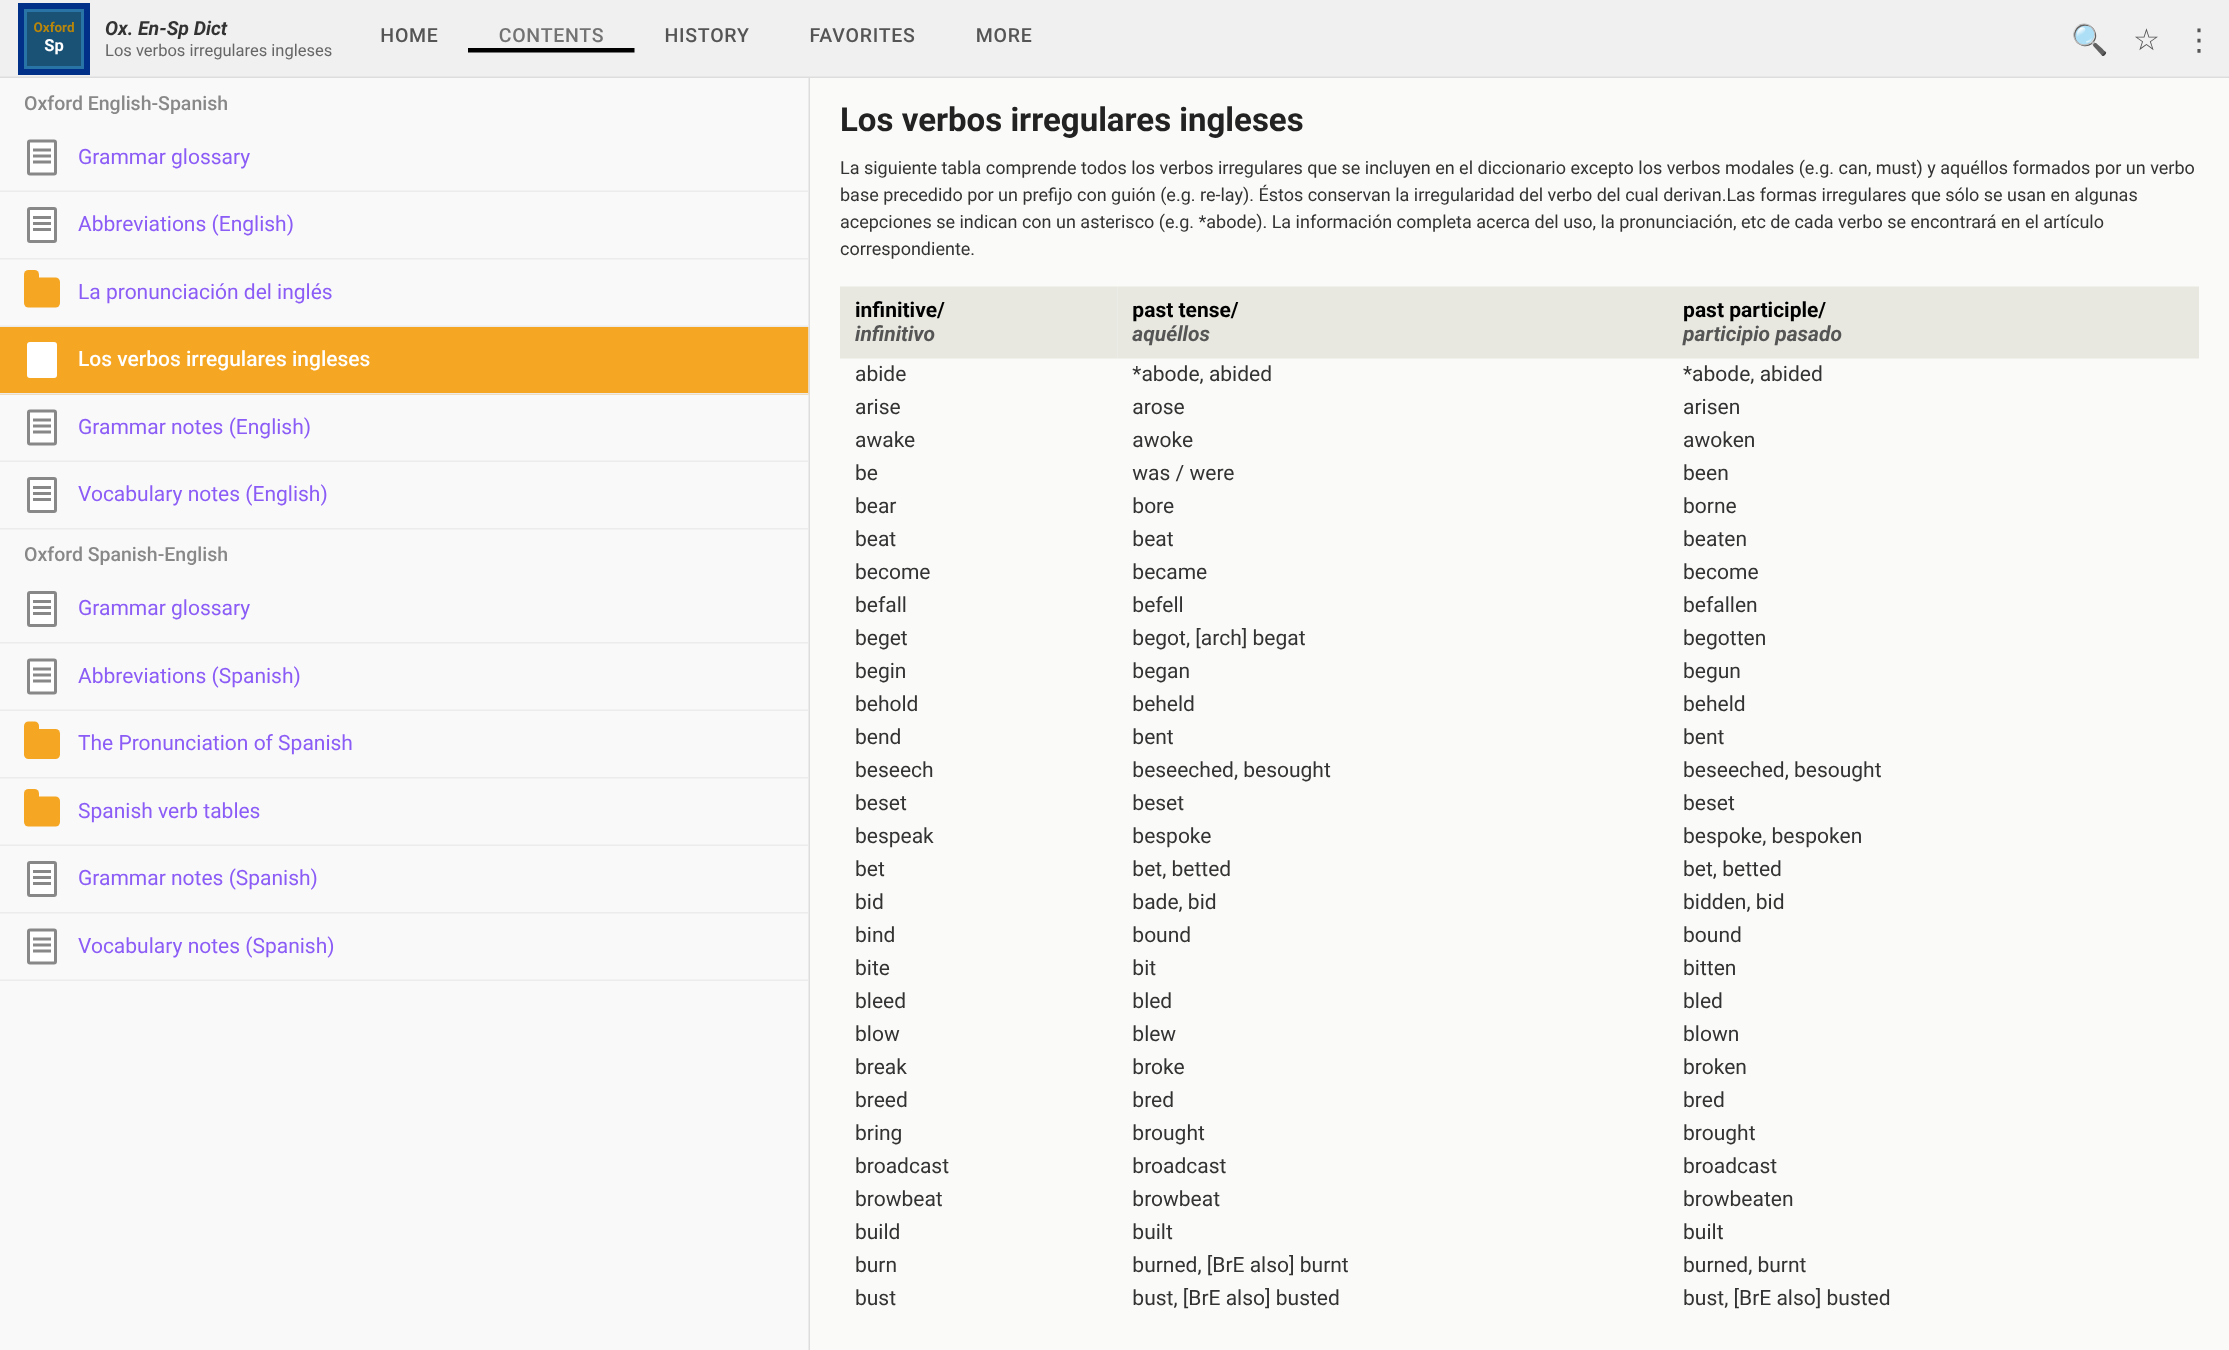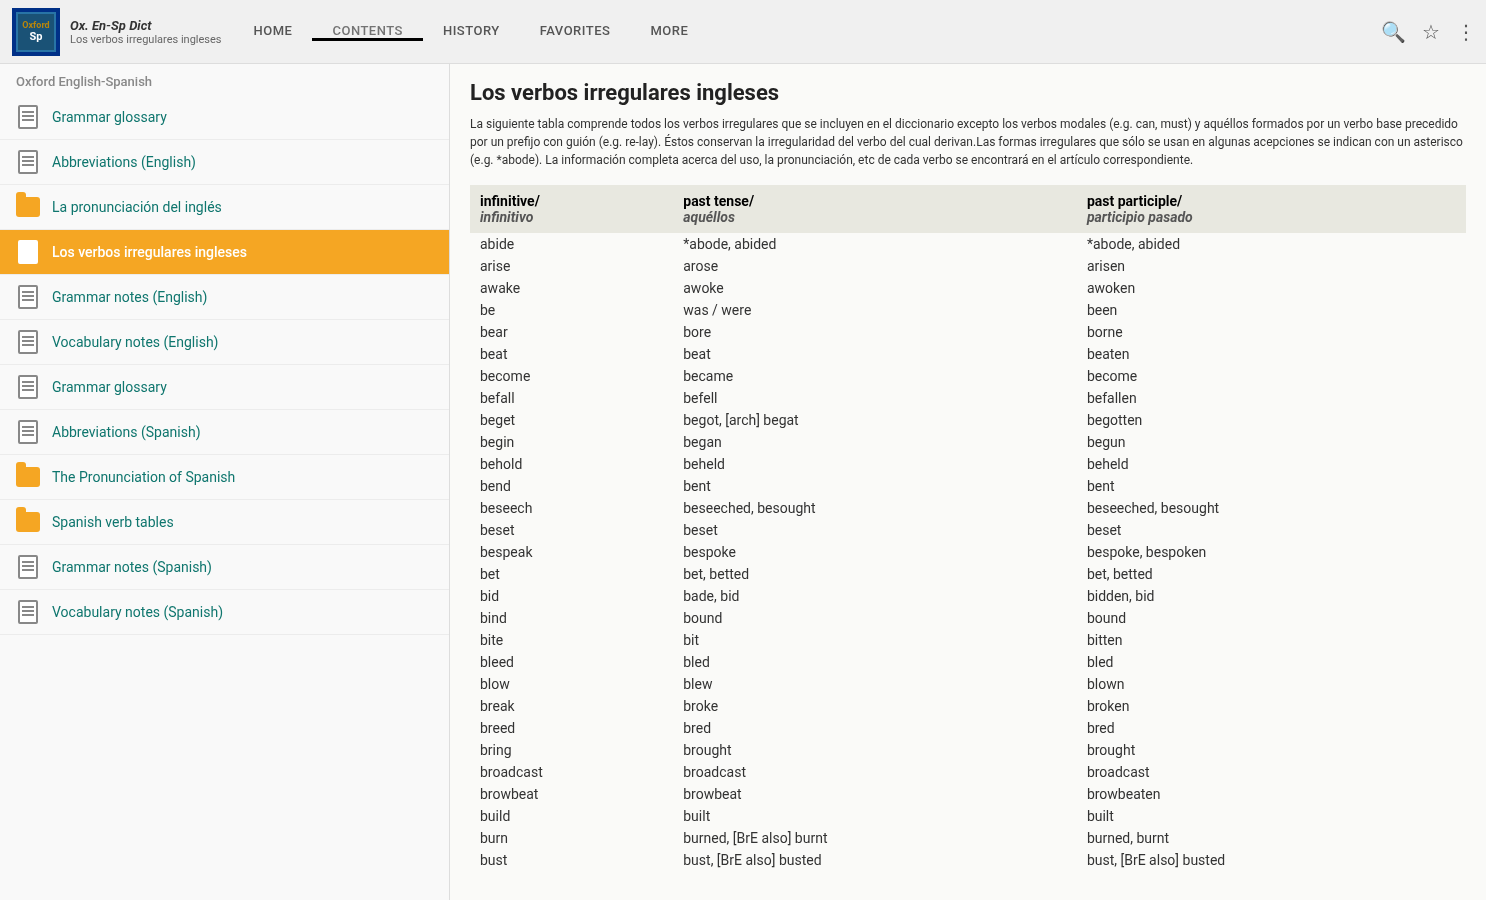--- a/index.html
+++ b/index.html
@@ -4,21 +4,21 @@
   <style>
     * { margin: 0; padding: 0; box-sizing: border-box; }
     body { font-family: 'Roboto', Arial, sans-serif; font-size: 14px; background: #f5f5f5; height: 900px; overflow: hidden; display: flex; flex-direction: column; }
 
     
     .top-bar {
       display: flex;
       align-items: center;
       background: #f0f0f0;
       border-bottom: 1px solid #ddd;
-      height: 64px;
+      height: 52px;
       flex-shrink: 0;
     }
     .logo-section {
       display: flex;
       align-items: center;
       padding: 0 12px;
       min-width: 200px;
     }
     .logo-box {
       width: 48px;
@@ -89,21 +89,21 @@
 
     
     .main-content {
       display: flex;
       flex: 1;
       overflow: hidden;
     }
 
     
     .sidebar {
-      width: 450px;
+      width: 540px;
       flex-shrink: 0;
       background: #f9f9f9;
       border-right: 1px solid #ddd;
       overflow-y: auto;
       padding-bottom: 10px;
     }
 
     .sidebar-section-label {
       padding: 10px 16px 6px 16px;
       font-size: 13px;
@@ -163,21 +163,21 @@
       content: '';
       position: absolute;
       top: -5px; left: 0;
       width: 10px; height: 6px;
       background: #f5a623;
       border-radius: 3px 3px 0 0;
     }
 
     .sidebar-item-label {
       font-size: 14px;
-      color: #0f766e;
+      color: #8b5cf6;
     }
 
     
     .article-panel {
       flex: 1;
       overflow-y: auto;
       padding: 16px 20px;
       background: #fafaf8;
     }
 
@@ -289,20 +289,21 @@
         </div>
       <span class="sidebar-item-label">Grammar notes (English)</span>
     </div>
     <div class="sidebar-item">
       <div class="sidebar-icon">
           <div class="doc-icon"></div>
         </div>
       <span class="sidebar-item-label">Vocabulary notes (English)</span>
     </div>
 
+    <div class="sidebar-section-label">Oxford Spanish-English</div>
 
     <div class="sidebar-item">
       <div class="sidebar-icon">
           <div class="doc-icon"></div>
         </div>
       <span class="sidebar-item-label">Grammar glossary</span>
     </div>
     <div class="sidebar-item">
       <div class="sidebar-icon">
           <div class="doc-icon"></div>

